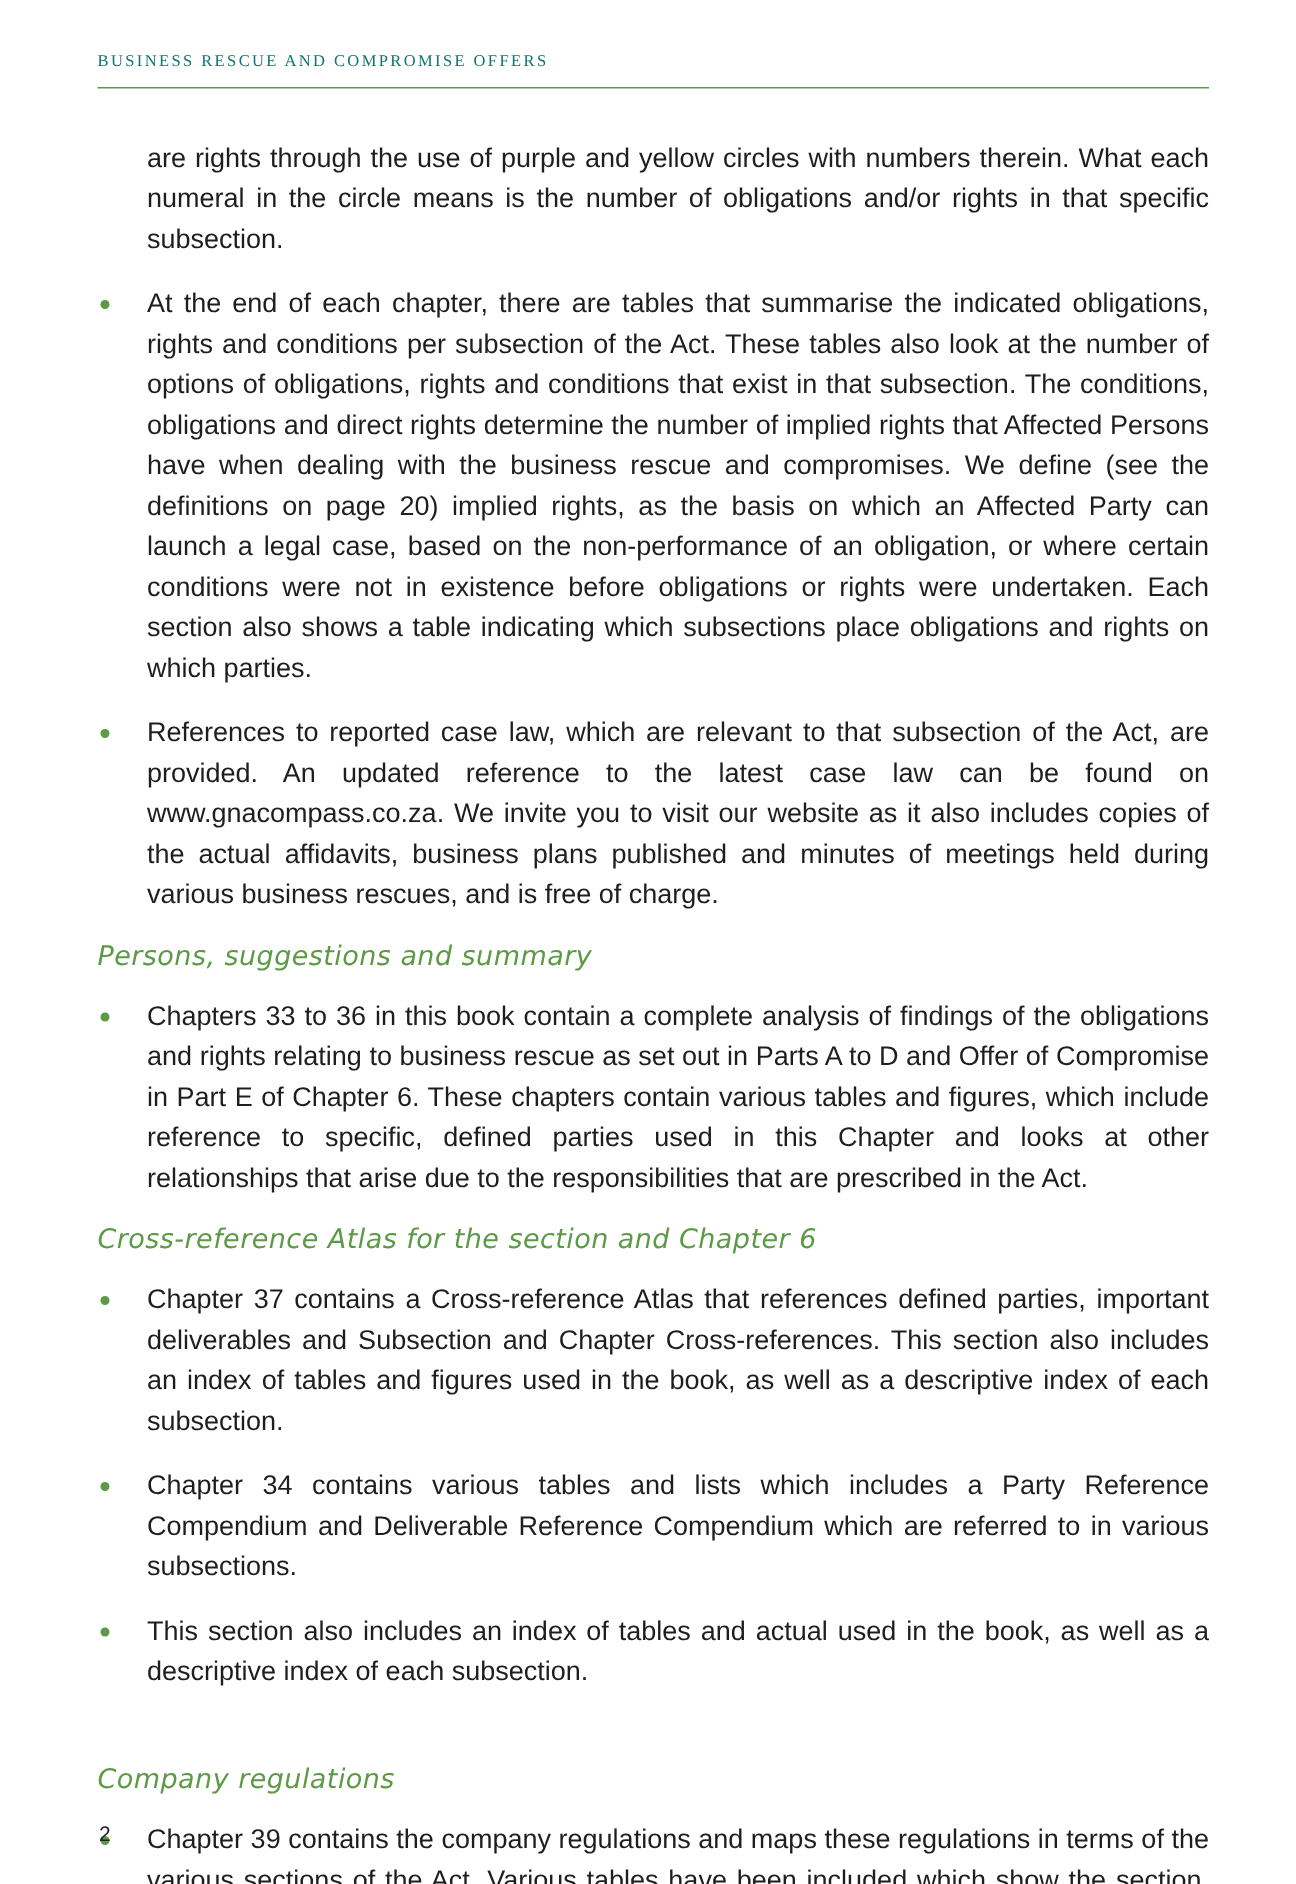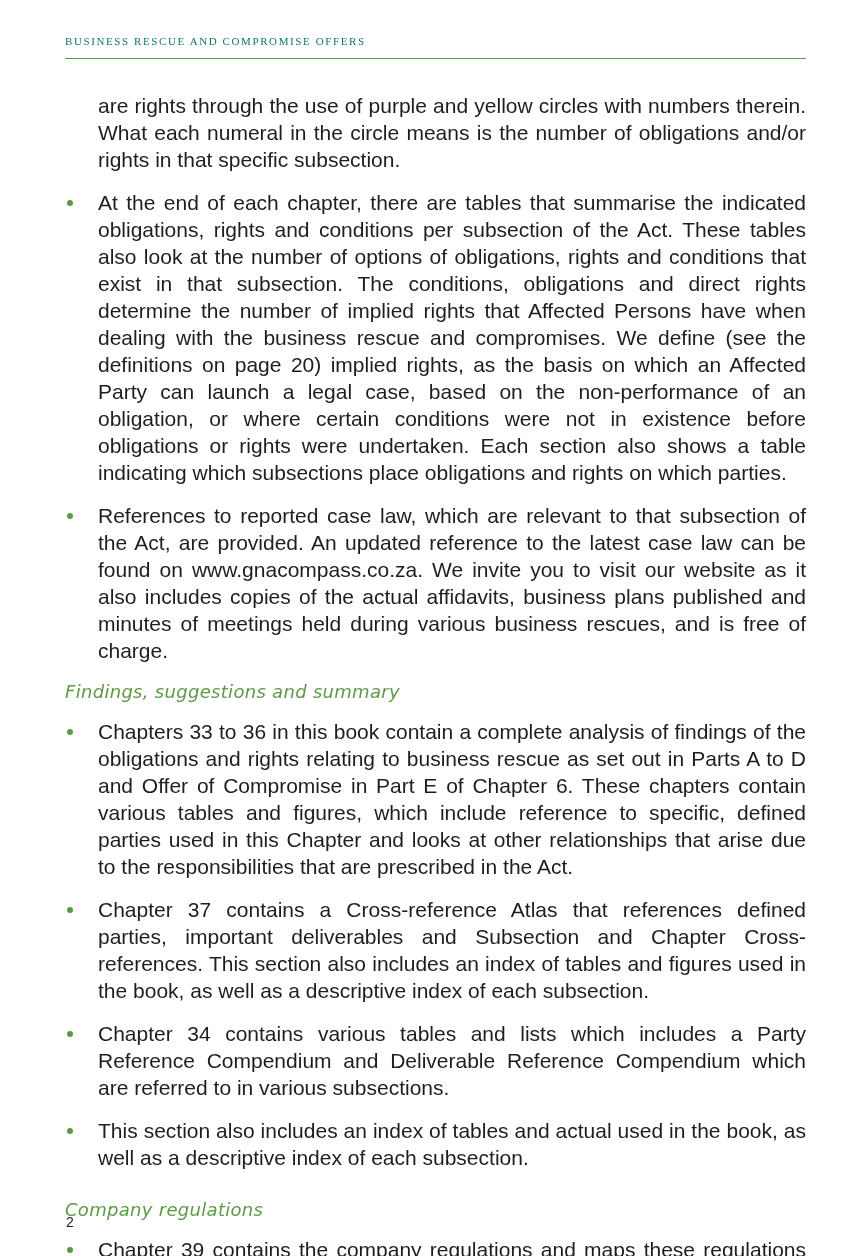--- a/index.html
+++ b/index.html
@@ -33,21 +33,21 @@
       height: 1px;
       background: #5c9a45;
     }
     .content {
       position: absolute;
       left: 65px;
       top: 92px;
       width: 741px;
     }
     .para {
-      font-size: 21px;
+      font-size: 18px;
       line-height: 27px;
       text-align: justify;
       margin: 0;
     }
     .cont-para {
       padding-left: 33px;
     }
     ul.bullets {
       list-style: none;
       margin: 0;
@@ -72,21 +72,21 @@
       color: #5c9a45;
       font-size: 18px;
       letter-spacing: 0.3px;
       margin: 0;
       font-weight: normal;
       font-family: "DejaVu Sans", sans-serif;
     }
     .h1 { margin-top: 17px; margin-bottom: 6px; }
     .h2 { margin-top: 17px; margin-bottom: 6px; }
     .h3 { margin-top: 17px; margin-bottom: 6px; }
-    .h5 { margin-top: 28px; margin-bottom: 6px; }
+    .h5 { margin-top: 48px; margin-bottom: 6px; }
     .page-number {
       position: absolute;
       left: 66px;
       top: 1214px;
       font-size: 14px;
       color: #222;
     }
   </style>
 </head>
 <body>
@@ -102,28 +102,29 @@
     <li class="para">
       <span class="bullet-dot"></span>
       <span>At the end of each chapter, there are tables that summarise the indicated obligations, rights and conditions per subsection of the Act. These tables also look at the number of options of obligations, rights and conditions that exist in that subsection. The conditions, obligations and direct rights determine the number of implied rights that Affected Persons have when dealing with the business rescue and compromises. We define (see the definitions on page 20) implied rights, as the basis on which an Affected Party can launch a legal case, based on the non-performance of an obligation, or where certain conditions were not in existence before obligations or rights were undertaken. Each section also shows a table indicating which subsections place obligations and rights on which parties.</span>
     </li>
     <li class="para">
       <span class="bullet-dot"></span>
       <span>References to reported case law, which are relevant to that subsection of the Act, are provided. An updated reference to the latest case law can be found on www.gnacompass.co.za. We invite you to visit our website as it also includes copies of the actual affidavits, business plans published and minutes of meetings held during various business rescues, and is free of charge.</span>
     </li>
   </ul>
 
-  <h2 class="section-heading h1">Findings, suggestions and summary</h2>
+  <h2 class="section-heading h1">Persons, suggestions and summary</h2>
   <ul class="bullets">
     <li class="para">
       <span class="bullet-dot"></span>
       <span>Chapters 33 to 36 in this book contain a complete analysis of findings of the obligations and rights relating to business rescue as set out in Parts A to D and Offer of Compromise in Part E of Chapter 6.  These chapters contain various tables and figures, which include reference to specific, defined parties used in this Chapter and looks at other relationships that arise due to the responsibilities that are prescribed in the Act.</span>
     </li>
   </ul>
 
+  <h2 class="section-heading h2">Cross-reference Atlas for the section and Chapter 6</h2>
   <ul class="bullets">
     <li class="para">
       <span class="bullet-dot"></span>
       <span>Chapter 37 contains a Cross-reference Atlas that references defined parties, important deliverables and Subsection and Chapter Cross-references. This section also includes an index of tables and figures used in the book, as well as a descriptive index of each subsection.</span>
     </li>
   </ul>
 
   <ul class="bullets">
     <li class="para">
       <span class="bullet-dot"></span>

